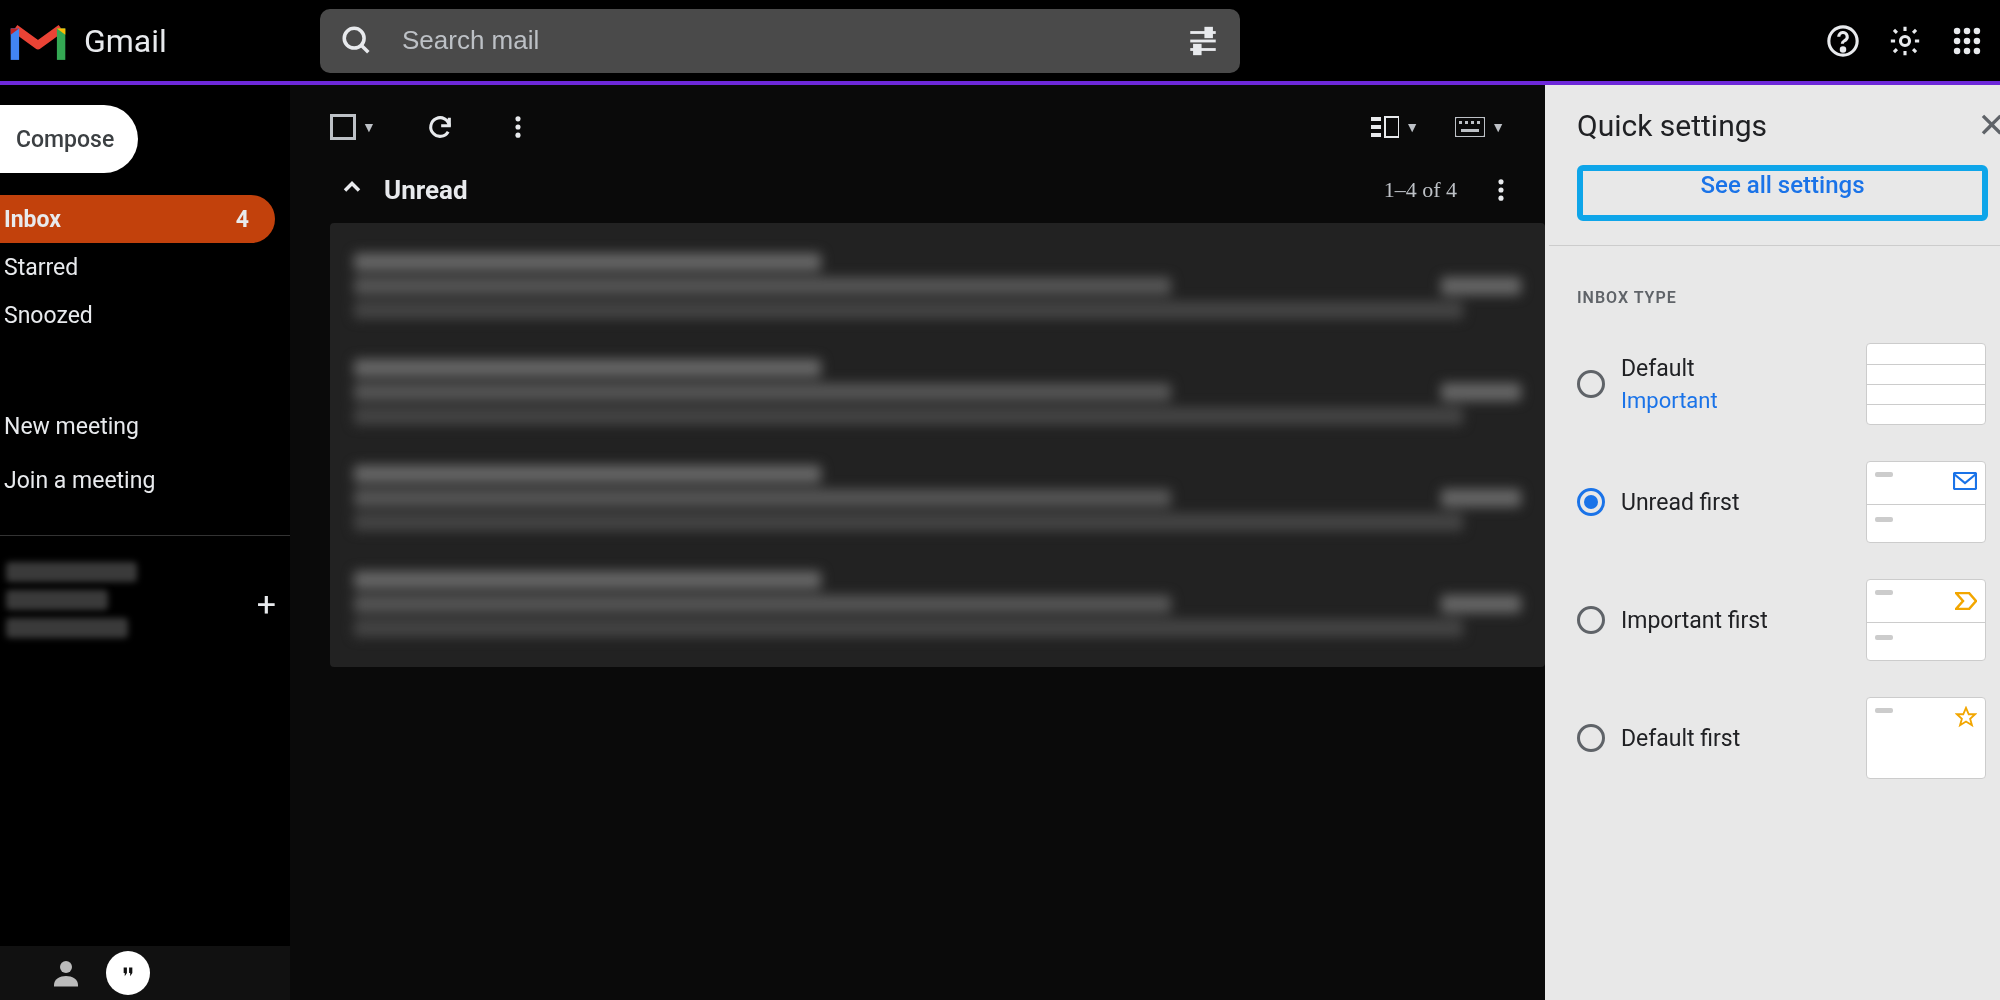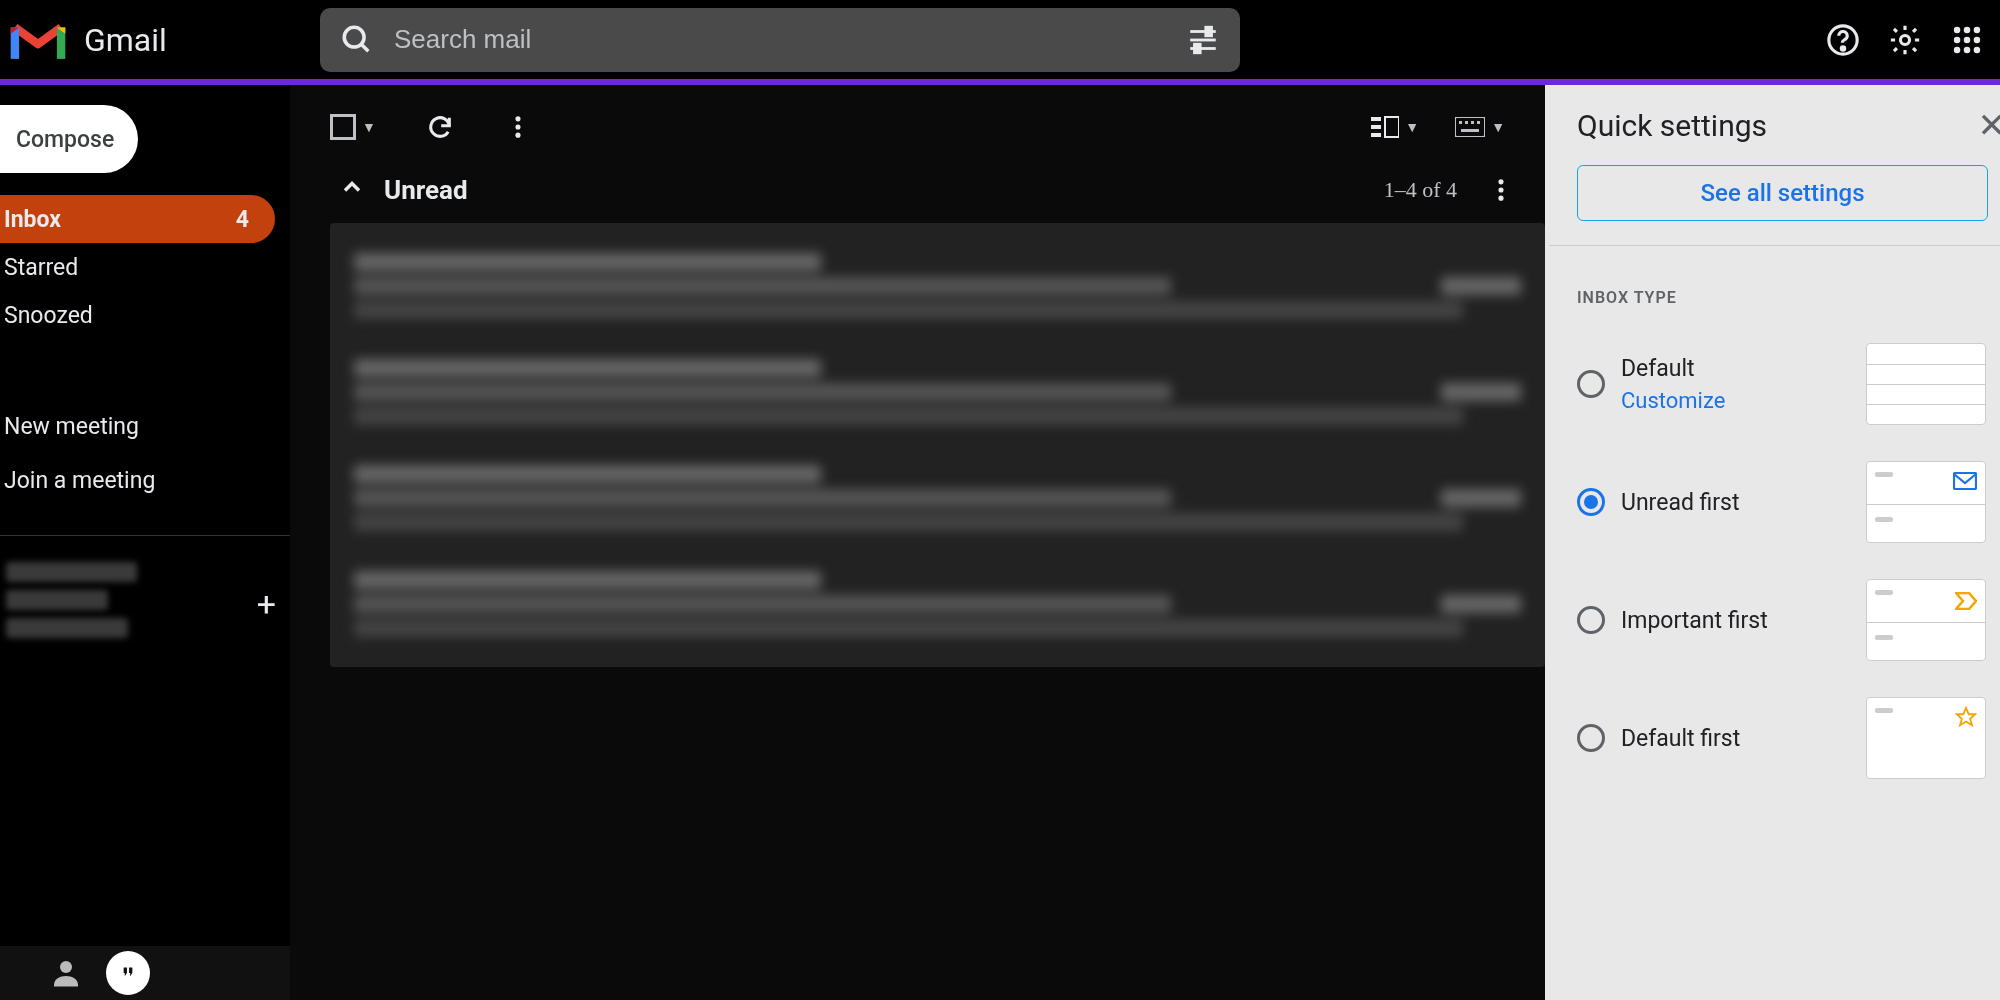--- a/index.html
+++ b/index.html
@@ -12,21 +12,21 @@
     overflow: hidden;
     position: relative;
   }
 
   
   .header {
     height: 85px;
     display: flex;
     align-items: center;
     padding: 0 16px 0 10px;
-    border-bottom: 6px solid #6d28d9;
+    border-bottom: 4px solid #6d28d9;
   }
   .logo-wrap {
     display: flex;
     align-items: center;
     gap: 18px;
     width: 310px;
   }
   .gmail-logo {
     width: 56px;
     height: 42px;
@@ -40,21 +40,21 @@
   }
 
   .search-bar {
     flex: 0 0 920px;
     height: 64px;
     background: #4a4a4a;
     border-radius: 10px;
     display: flex;
     align-items: center;
     padding: 0 20px;
-    gap: 20px;
+    gap: 28px;
   }
   .search-bar input {
     flex: 1;
     background: transparent;
     border: none;
     outline: none;
     color: #bdc1c6;
     font-size: 26px;
   }
   .search-bar input::placeholder { color: #bdc1c6; }
@@ -241,24 +241,23 @@
     font-weight: 400;
     display: flex;
     align-items: center;
     justify-content: space-between;
     padding-right: 0;
   }
   .qs-close { font-size: 34px; cursor: pointer; margin-right: -6px; color:#5f6368;}
   .see-all {
     margin-top: 20px;
     height: 56px;
-    border: 1px solid #0ea5e9;
+    border: 6px solid #0ea5e9;
     border-radius: 6px;
     display: flex;
-    align-items: center;
     justify-content: center;
     color: #1a73e8;
     font-size: 24px;
     font-weight: 500;
     margin-right: 12px;
     cursor: pointer;
   }
   .qs-divider { height: 1px; background: #ccc; margin: 24px -28px 0 -28px; }
 
   .qs-section-label {
@@ -528,21 +527,21 @@
     </div>
 
     <div class="qs-divider"></div>
 
     <div class="qs-section-label">INBOX TYPE</div>
 
     <div class="inbox-option">
       <span class="radio"></span>
       <div class="opt-textwrap">
         <span class="opt-text">Default</span>
-        <span class="opt-sub">Customize</span>
+        <span class="opt-sub">Important</span>
       </div>
       <div class="thumb">
         <div class="tline" style="top:20px"></div>
         <div class="tline" style="top:40px"></div>
         <div class="tline" style="top:60px"></div>
       </div>
     </div>
 
     <div class="inbox-option">
       <span class="radio selected"></span>

